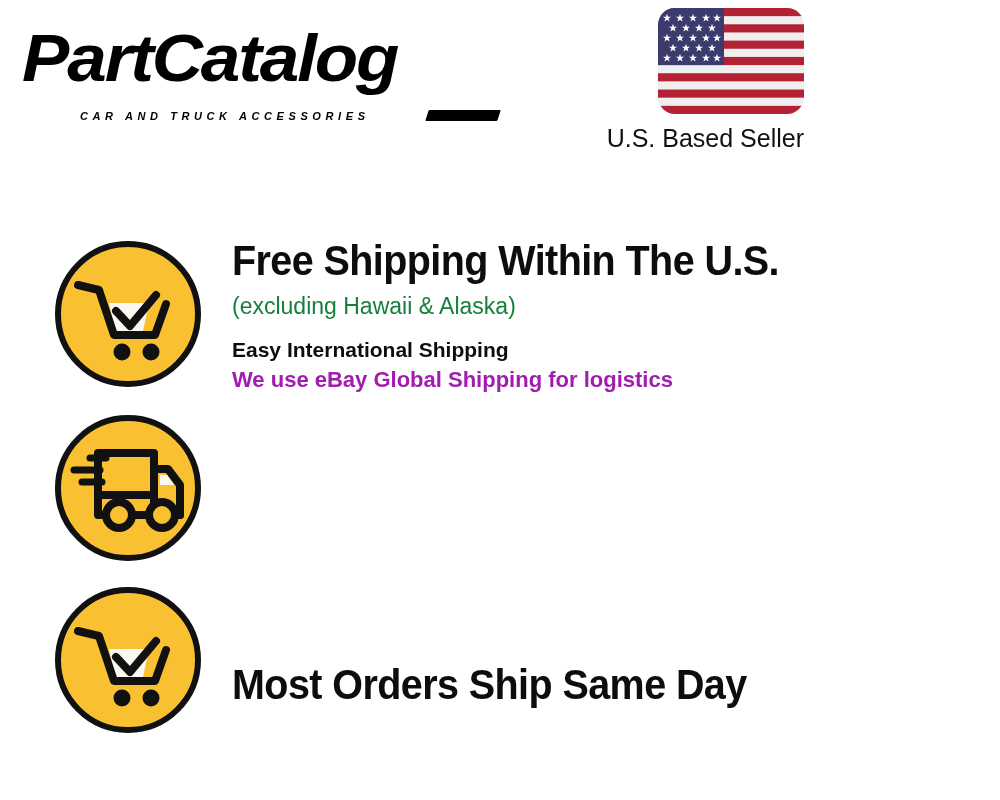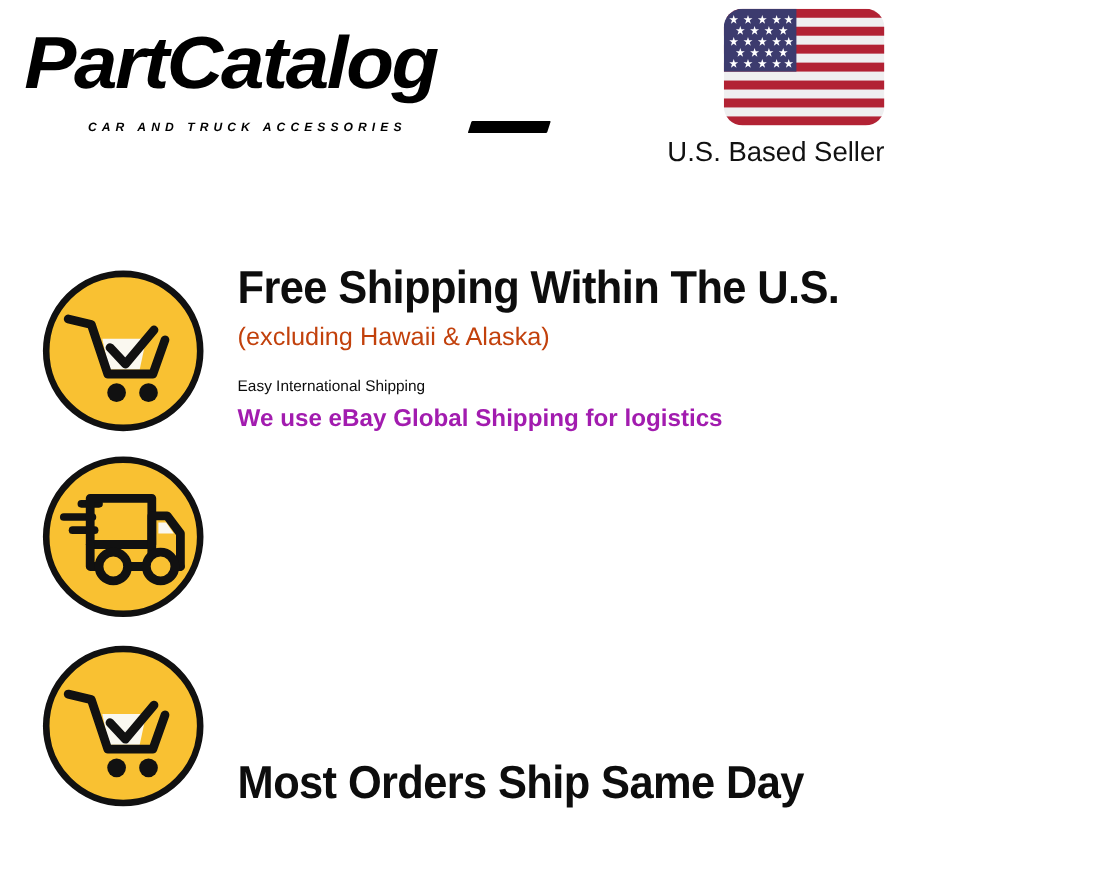--- a/index.html
+++ b/index.html
@@ -101,24 +101,24 @@
 
   
   #features {
     position: absolute;
     left: 0;
     top: 232px;
     width: 1000px;
   }
   .feature-row {
     position: absolute;
-    left: 36px;
+    left: 52px;
     width: 940px;
     display: flex;
-    align-items: flex-end;
+    align-items: center;
   }
   #row-shipping  { top: 0px;   }
   #row-returns   { top: 180px; }
   #row-sameday   { top: 352px; }
 
   .feature-icon {
     flex: 0 0 auto;
     width: 152px;
     height: 152px;
     position: relative;
@@ -141,28 +141,28 @@
     white-space: nowrap;
     transform: scaleX(0.94);
     transform-origin: left center;
     margin: 0;
   }
   .subline {
     font-family: "Liberation Sans", sans-serif;
     font-weight: normal;
     font-size: 23px;
     line-height: 32px;
-    color: #c2410c;
+    color: #15803d;
     margin: 4px 0 0 0;
     white-space: nowrap;
   }
   .subhead {
     font-family: "Liberation Sans", sans-serif;
-    font-weight: normal;
-    font-size: 14px;
+    font-weight: bold;
+    font-size: 21px;
     line-height: 28px;
     color: #0d0d0d;
     margin: 14px 0 0 0;
     white-space: nowrap;
   }
   .subhead-note {
     font-family: "Liberation Sans", sans-serif;
     font-weight: bold;
     font-size: 22px;
     line-height: 30px;

